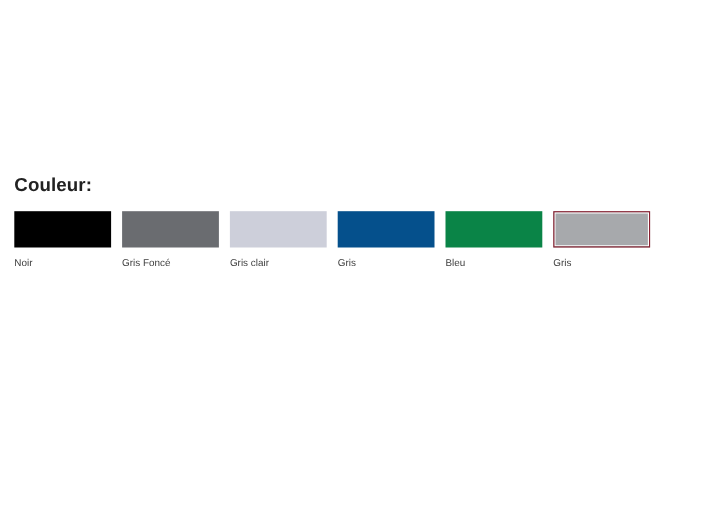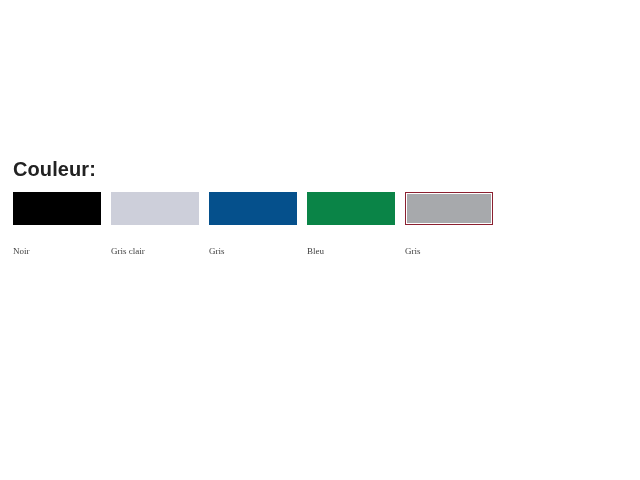--- a/index.html
+++ b/index.html
@@ -23,21 +23,21 @@
 
   .color-selector {
     position: absolute;
     left: 13px;
     top: 160px;
     width: 600px;
   }
 
   .section-title {
     font-family: "Liberation Sans", sans-serif;
-    font-size: 20px;
+    font-size: 17px;
     font-weight: bold;
     color: #222222;
     letter-spacing: 0.1px;
     line-height: 18px;
     margin: 0 0 14px 0;
     padding: 0;
   }
 
   .swatch-grid {
     display: flex;
@@ -64,41 +64,45 @@
     border: 1px solid transparent;
   }
 
   .swatch-item.is-selected .swatch-chip {
     border: 1px solid #8b2030;
     box-shadow: inset 0 0 0 1px #ffffff;
   }
 
   .swatch-label {
     display: block;
-    font-family: Liberation Serif, serif;
+    font-family: Liberation Sans, sans-serif;
     font-size: 9px;
     color: #404040;
     line-height: 13px;
-    margin-top: 20px;
+    margin-top: 8px;
     white-space: nowrap;
   }
 </style>
 </head>
 <body>
 
 <div class="page">
 
   <div class="color-selector">
 
     <div class="section-title">Couleur:</div>
 
     <ul class="swatch-grid">
         <li class="swatch-item">
           <span class="swatch-chip" style="background-color: rgb(0, 0, 0);"></span>
           <span class="swatch-label">Noir</span>
+        </li>
+        <li class="swatch-item">
+          <span class="swatch-chip" style="background-color: rgb(106, 108, 112);"></span>
+          <span class="swatch-label">Gris Foncé</span>
         </li>
         <li class="swatch-item">
           <span class="swatch-chip" style="background-color: rgb(205, 207, 218);"></span>
           <span class="swatch-label">Gris clair</span>
         </li>
         <li class="swatch-item">
           <span class="swatch-chip" style="background-color: rgb(5, 80, 140);"></span>
           <span class="swatch-label">Gris</span>
         </li>
         <li class="swatch-item">

